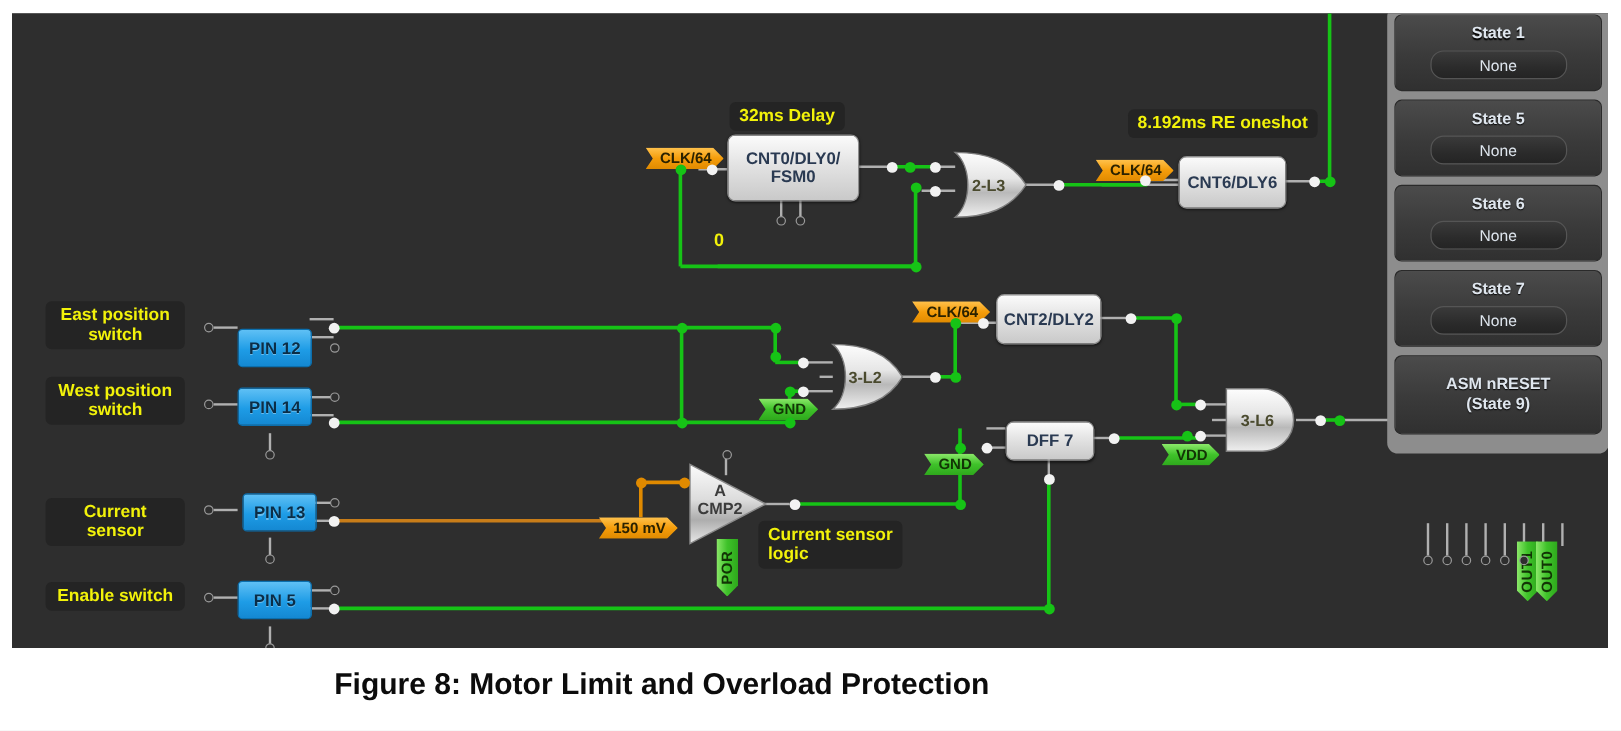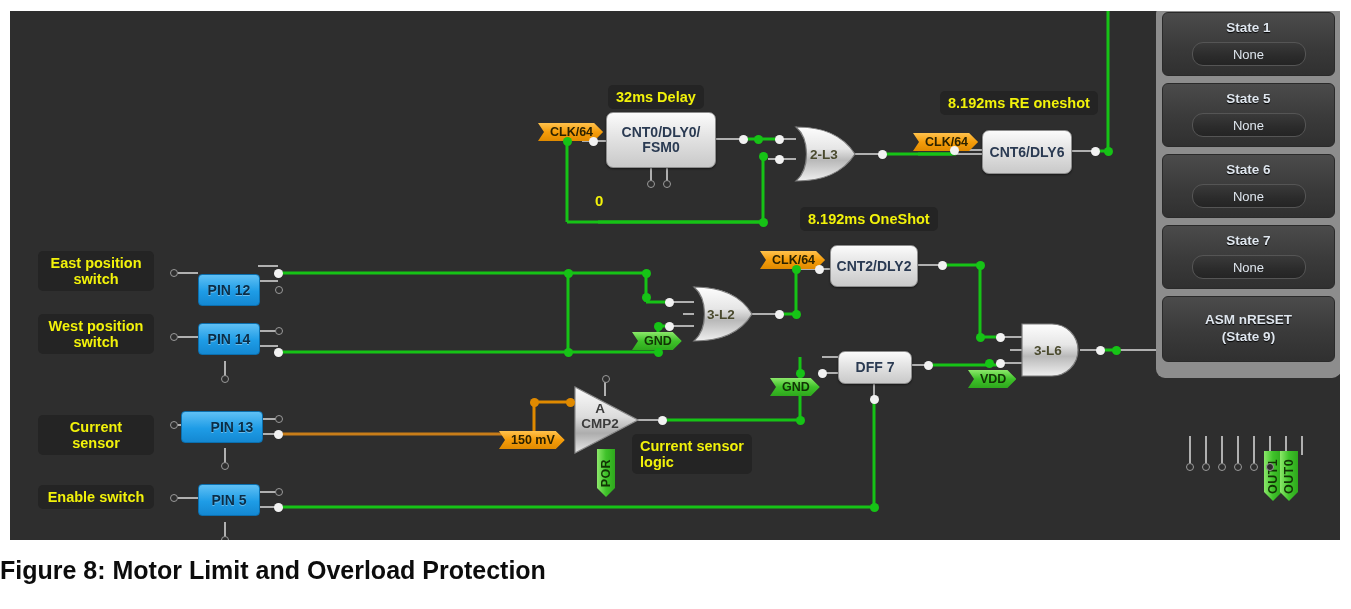--- a/index.html
+++ b/index.html
@@ -31,21 +31,21 @@
   .state{background:linear-gradient(180deg,#4b4b4b 0%,#3a3a3a 55%,#303030 100%);
          border:1px solid #2a2a2a;border-radius:6px;margin-bottom:7px;padding:7px 8px 9px 8px;
          text-align:center;color:#dfe6ee;font-size:13.5px;}
   .state .nm{font-weight:600;text-shadow:0 1px 1px #000;}
   .pill{margin:7px auto 0 auto;width:112px;height:22px;border-radius:11px;
         background:linear-gradient(180deg,#3a3a3a 0%,#2b2b2b 60%,#242424 100%);
         border:1px solid #555;display:flex;align-items:center;justify-content:center;
         color:#dfe6ee;font-size:13px;}
   .state.big{padding:14px 8px 16px 8px;line-height:17px;}
   .state.big .nm{font-size:13.5px;}
-  .caption{position:absolute;left:0;top:556px;width:1103px;
+  .caption{position:absolute;left:0;top:556px;width:1103px;text-align:center;
            font-size:25px;font-weight:bold;color:#0c0c0c;font-family:"Liberation Sans",sans-serif;}
   .fnode{position:absolute;width:9px;height:9px;border-radius:50%;background:#f2f2f2;}
   .gnode{position:absolute;width:9px;height:9px;border-radius:50%;background:#16c316;}
   .onode-s{position:absolute;width:8px;height:8px;border-radius:50%;border:1.5px solid #9a9a9a;
            background:#2e2e2e;box-sizing:border-box;}
   .gatetxt{position:absolute;font-size:13.5px;font-weight:700;color:#4a4a2e;
            font-family:"Liberation Sans",sans-serif;}
   .cmptxt{position:absolute;font-size:13.5px;font-weight:600;color:#3c3c3c;text-align:center;line-height:15px;}
 </style>
 </head>
@@ -207,35 +207,34 @@
       <path d="M684 276 C698 288 698 318 684 330 C710 330 730 323 742 303 C730 283 710 276 684 276 Z" fill="url(#gmet)" stroke="#7d7d7d" stroke-width="1.2"></path>
 
       <path d="M1012 313 H1042 A26 26 0 0 1 1042 365 H1012 Z" fill="url(#gmet)" stroke="#7d7d7d" stroke-width="1.2"></path>
 
       <path d="M565 376 L565 442 L628 409 Z" fill="url(#gcmp)" stroke="#8a8a8a" stroke-width="1.2"></path>
     </g>
   </svg>
 
   <div class="lbl" style="left:598px;top:74px;">32ms Delay</div>
   <div class="lbl" style="left:930px;top:80px;">8.192ms RE oneshot</div>
-  <div class="lbl" style="left:790px;top:196px;">8.192ms OneShot</div>
   <div class="lbl plain" style="left:585px;top:182px;font-size:15px;">0</div>
   <div class="lbl" style="left:622px;top:423px;text-align:left;">Current sensor
 logic</div>
 
   <div class="lbl" style="left:28px;top:240px;width:100px;">East position
 switch</div>
   <div class="lbl" style="left:28px;top:303px;width:100px;">West position
 switch</div>
   <div class="lbl" style="left:28px;top:404px;width:100px;">Current sensor</div>
   <div class="lbl" style="left:28px;top:474px;width:100px;">Enable switch</div>
 
   <div class="pinbox" style="left:188px;top:263px;width:60px;height:30px;">PIN 12</div>
   <div class="pinbox" style="left:188px;top:312px;width:60px;height:30px;">PIN 14</div>
-  <div class="pinbox" style="left:171px;top:400px;width:60px;height:30px;padding-left:20px;">PIN 13</div>
+  <div class="pinbox" style="left:192px;top:400px;width:60px;height:30px;">PIN 13</div>
   <div class="pinbox" style="left:188px;top:473px;width:60px;height:30px;">PIN 5</div>
 
   <div class="blk" style="left:596px;top:101px;width:108px;height:54px;">CNT0/DLY0/
 FSM0</div>
   <div class="blk" style="left:972px;top:119px;width:88px;height:42px;">CNT6/DLY6</div>
   <div class="blk" style="left:820px;top:234px;width:86px;height:40px;">CNT2/DLY2</div>
   <div class="blk" style="left:828px;top:340px;width:72px;height:31px;">DFF 7</div>
 
   <div class="gatetxt" style="left:800px;top:136px;">2-L3</div>
   <div class="gatetxt" style="left:697px;top:296px;">3-L2</div>

